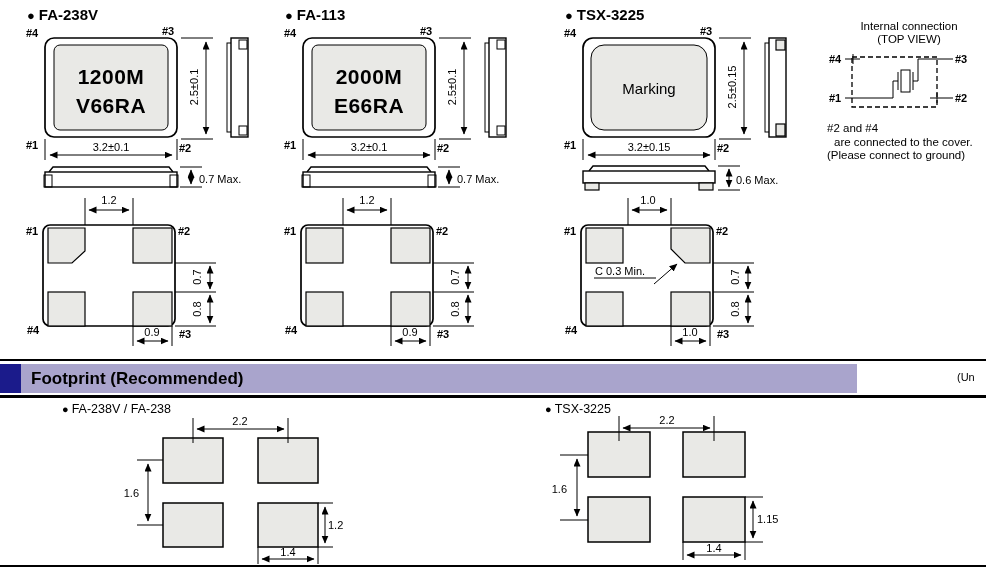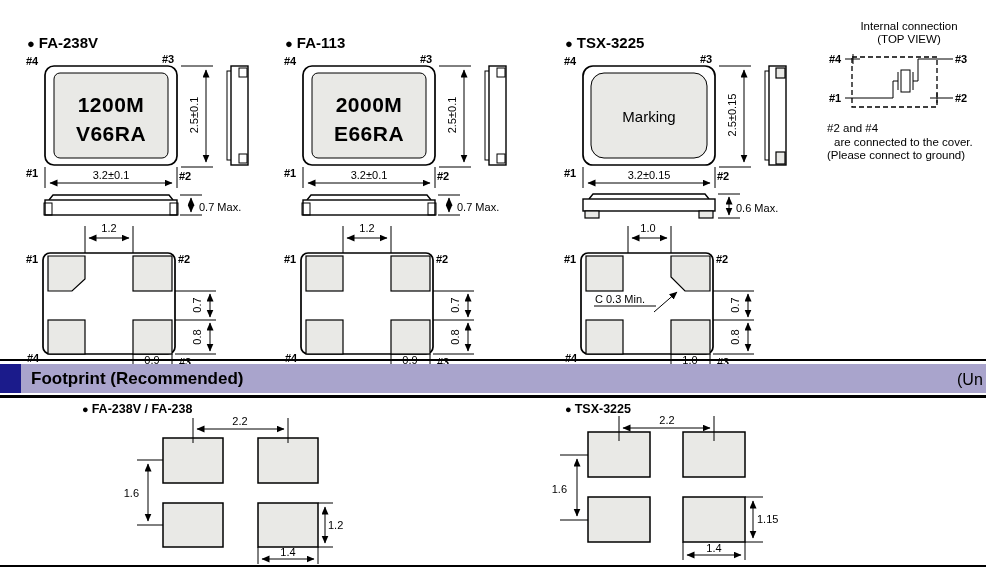--- a/index.html
+++ b/index.html
@@ -1,19 +1,19 @@
 <!DOCTYPE html>
 <html style="--accent_bar: #a9a4cc; --accent_square: #1b1b8b; --pad_fill: #e9e9e6;"><head>
 <meta charset="utf-8">
 <style>
   :root{ --accent_bar:#a9a4cc; --accent_square:#1b1b8b; --pad_fill:#e9e9e6; }
   html,body{margin:0;padding:0;background:#fff;}
   .page{position:relative;width:986px;height:579px;background:#fff;overflow:hidden;
         font-family:"Liberation Sans",sans-serif;color:#000;}
-  .pkg{position:absolute;top:0;width:255px;height:360px;margin-top:28px;}
+  .pkg{position:absolute;top:0;width:255px;height:360px;}
   .pkg-title{position:absolute;top:6px;left:12px;font-size:15px;font-weight:bold;white-space:nowrap;}
   .bullet{font-size:13px;margin-right:4px;}
   .absvg{position:absolute;}
   svg text{font-family:"Liberation Sans",sans-serif;fill:#000;}
   text.pin{font-size:11px;font-weight:bold;}
   text.lbl{font-size:11px;}
   text.mark{font-size:21px;font-weight:bold;text-anchor:middle;letter-spacing:.5px;}
   text.marklight{font-size:15px;text-anchor:middle;}
   .ln{stroke:#000;stroke-width:1.4;fill:none;}
   .body{stroke:#000;stroke-width:1.7;fill:#fff;}
@@ -23,25 +23,25 @@
   .wfill{fill:#fff;}
   .thin{stroke:#000;stroke-width:1;fill:none;}
   .dim{stroke:#000;stroke-width:1;fill:none;}
   .da{marker-start:url(#ahS);marker-end:url(#ahE);}
   .de{marker-end:url(#ahE);}
   .dash{stroke:#000;stroke-width:1.3;fill:none;stroke-dasharray:5 3;}
   .ic-title{position:absolute;left:830px;top:20px;width:158px;text-align:center;font-size:11.5px;line-height:13px;}
   .ic-note{position:absolute;left:827px;top:122px;width:170px;font-size:11.5px;line-height:13.5px;}
   .ic-note .ind{padding-left:7px;}
   .sep{position:absolute;left:0;width:986px;background:#000;}
-  .bar{position:absolute;left:0;top:364px;width:986px;height:29px;background:var(--accent_bar);}
+  .bar{position:absolute;left:0;top:364px;width:857px;height:29px;background:var(--accent_bar);}
   .bar-sq{position:absolute;left:0;top:0;width:21px;height:29px;background:var(--accent_square);}
   .bar-title{position:absolute;left:31px;top:0;height:29px;line-height:29px;font-size:17px;font-weight:bold;}
-  .bar-unit{position:absolute;left:957px;top:7px;font-size:16px;}
-  .fp-title{position:absolute;font-size:12.5px;font-weight:bold;white-space:nowrap;margin-left:20px;}
+  .bar-unit{position:absolute;left:957px;top:7px;font-size:11px;}
+  .fp-title{position:absolute;font-size:12.5px;font-weight:normal;white-space:nowrap;}
   .fp-title .bullet{font-size:11px;margin-right:3px;}
 </style>
 </head>
 <body>
 
 <svg width="0" height="0" style="position:absolute">
   <defs>
     <marker id="ahE" markerWidth="10" markerHeight="8" refX="7.5" refY="3.5" orient="auto" markerUnits="userSpaceOnUse">
         <path d="M0,0L8,3.5L0,7Z" fill="#000"></path>
       </marker>

